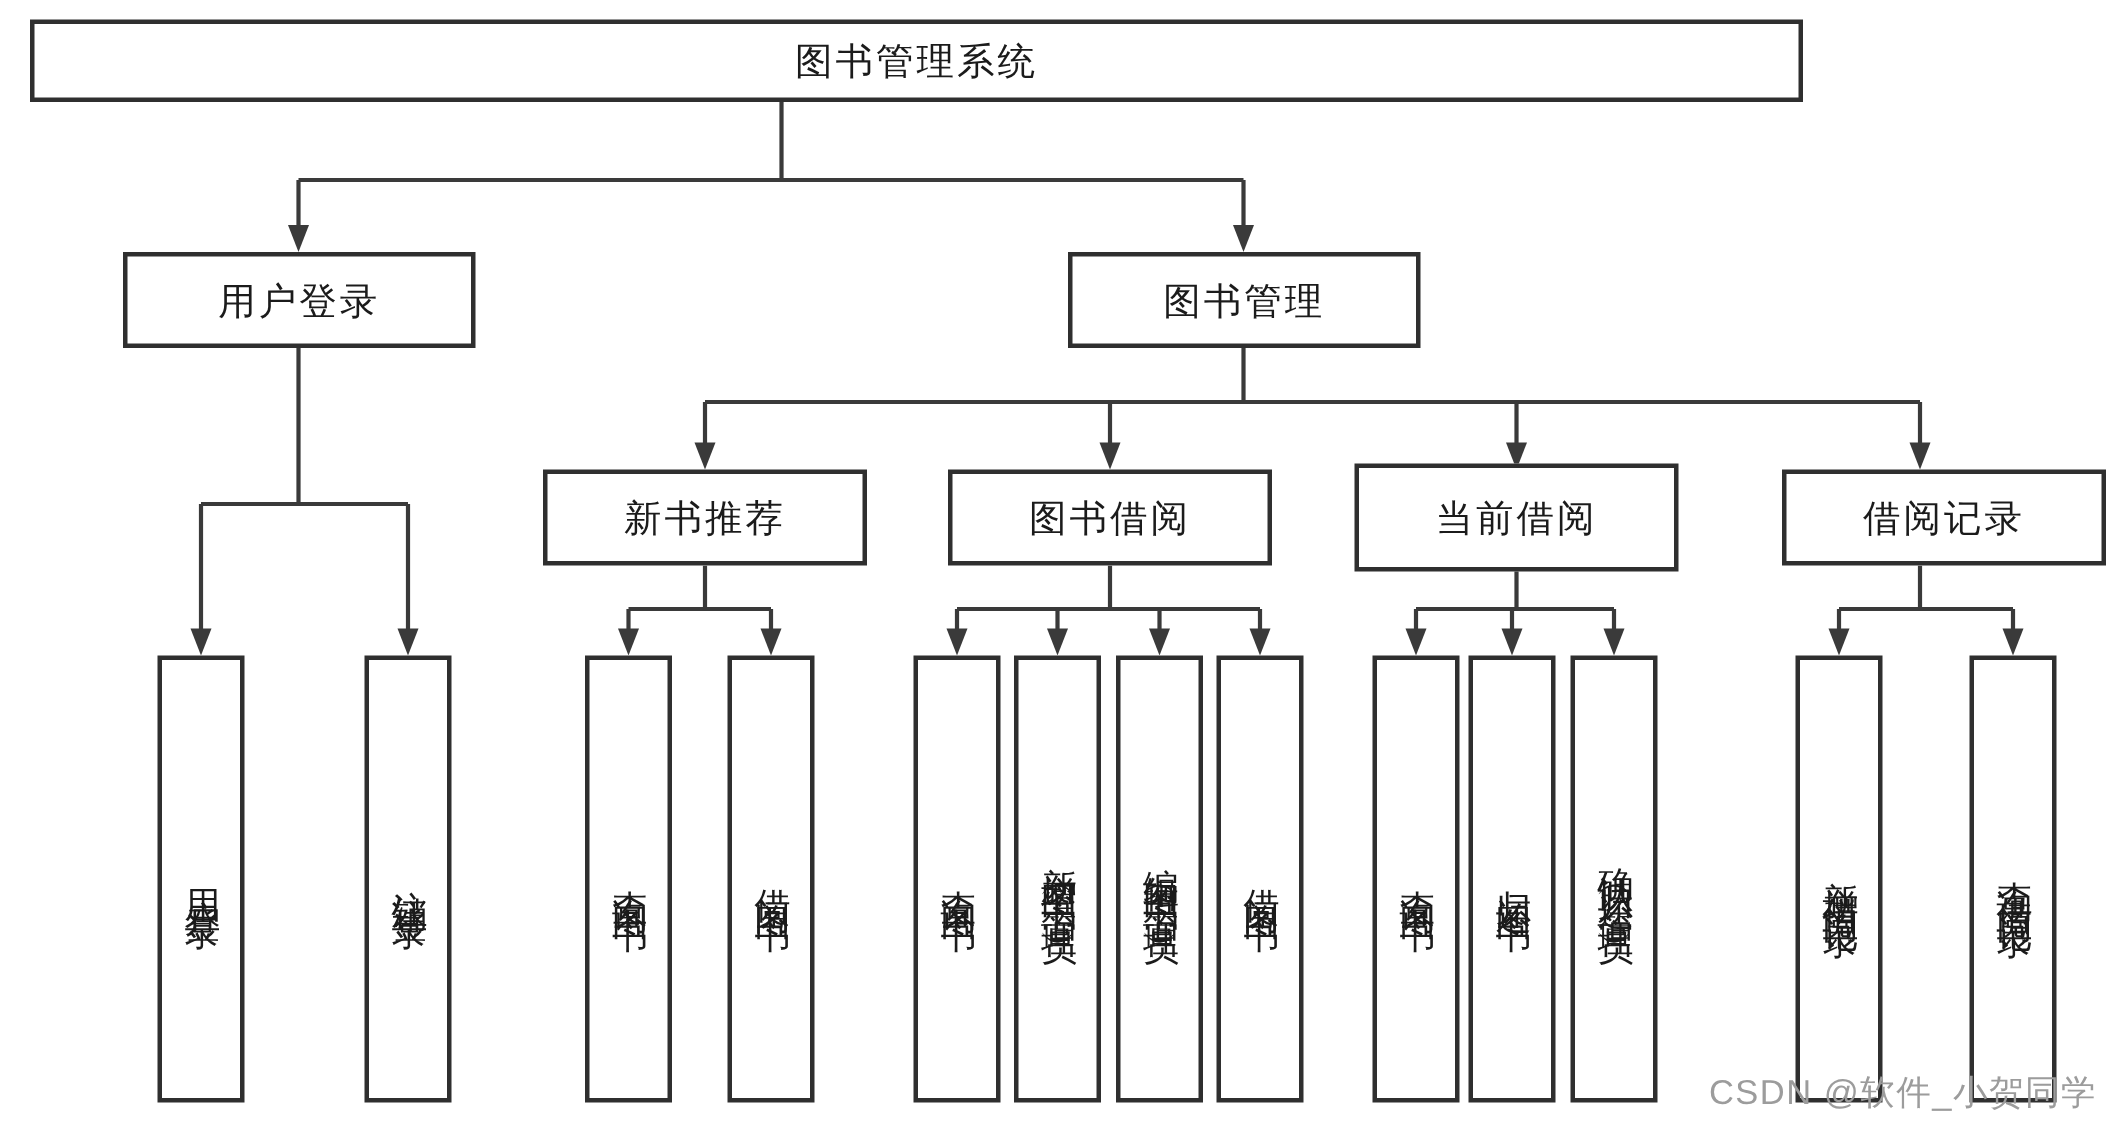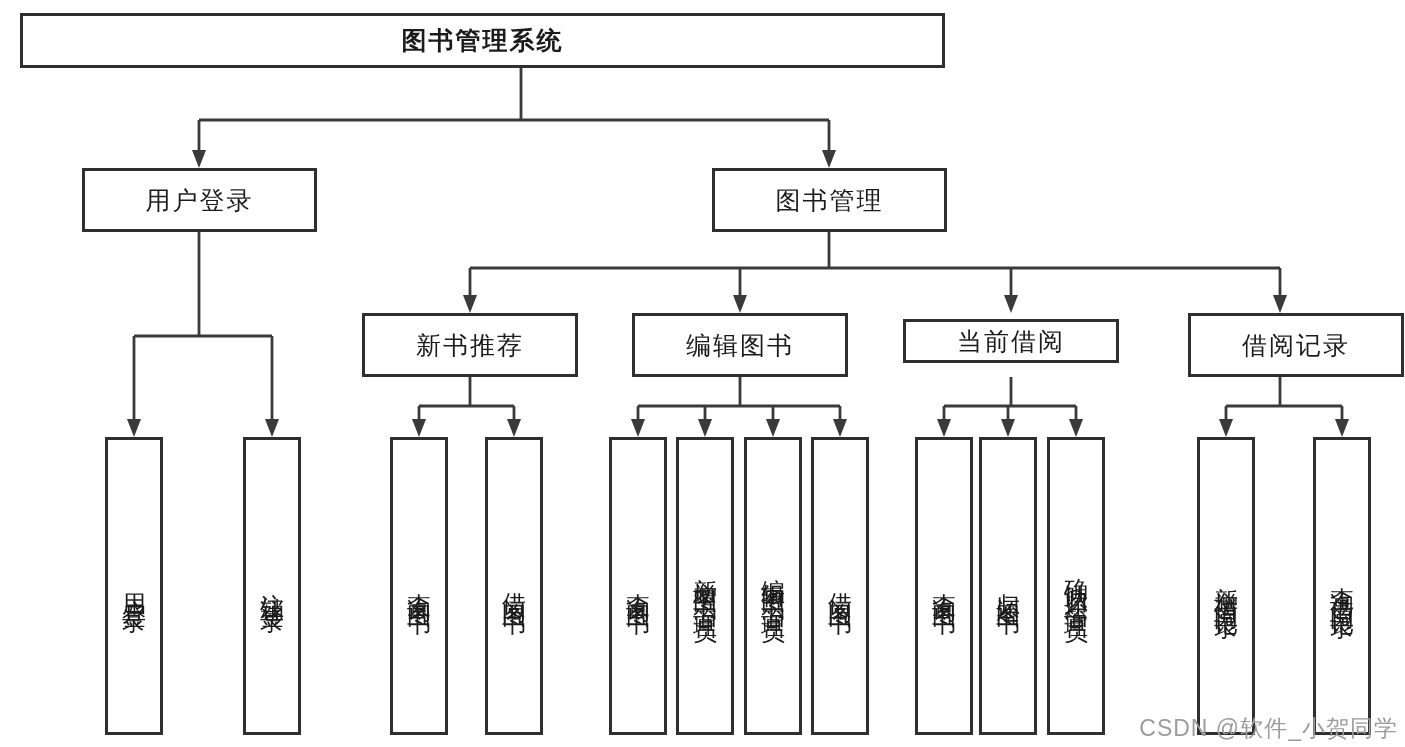--- a/index.html
+++ b/index.html
@@ -108,28 +108,28 @@
     <g>
       <path d="M1280 377 V406"></path>
       <path d="M1226 406 H1342"></path>
       <path d="M1226 406 V420"></path>
       <polygon points="1219,419 1233,419 1226,437"></polygon>
       <path d="M1342 406 V420"></path>
       <polygon points="1335,419 1349,419 1342,437"></polygon>
     </g>
   </svg>
 
-  <div class="node h" style="left:20px;top:13px;width:925px;height:55px;font-weight:bold;">图书管理系统</div>
+  <div class="node h" style="left:20px;top:13px;width:1182px;height:55px;">图书管理系统</div>
 
   <div class="node h" style="left:82px;top:168px;width:235px;height:64px;">用户登录</div>
   <div class="node h" style="left:712px;top:168px;width:235px;height:64px;">图书管理</div>
 
   <div class="node h" style="left:362px;top:313px;width:216px;height:64px;">新书推荐</div>
-  <div class="node h" style="left:632px;top:313px;width:216px;height:64px;">编辑图书</div>
-  <div class="node h" style="left:903px;top:319px;width:216px;height:44px;">当前借阅</div>
+  <div class="node h" style="left:632px;top:313px;width:216px;height:64px;">图书借阅</div>
+  <div class="node h" style="left:903px;top:309px;width:216px;height:72px;">当前借阅</div>
   <div class="node h" style="left:1188px;top:313px;width:216px;height:64px;">借阅记录</div>
 
   <div class="node v" style="left:105px;top:437px;width:58px;height:298px;">用户登录</div>
   <div class="node v" style="left:243px;top:437px;width:58px;height:298px;">注销登录</div>
 
   <div class="node v" style="left:390px;top:437px;width:58px;height:298px;">查询图书</div>
   <div class="node v" style="left:485px;top:437px;width:58px;height:298px;">借阅图书</div>
 
   <div class="node v" style="left:609px;top:437px;width:58px;height:298px;">查询图书</div>
   <div class="node v" style="left:676px;top:437px;width:58px;height:298px;">新增图书（管理员）</div>

